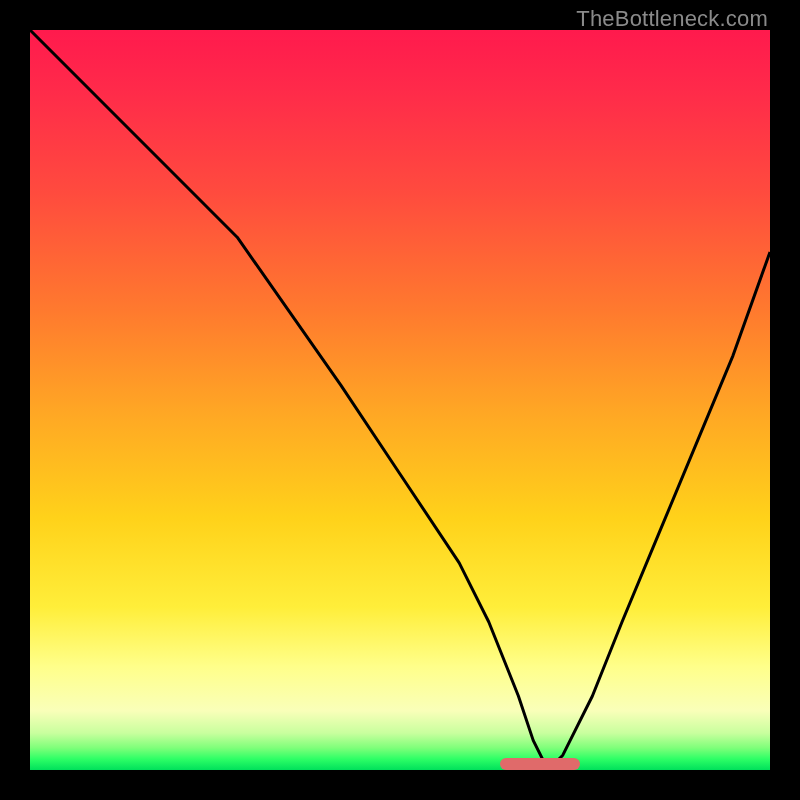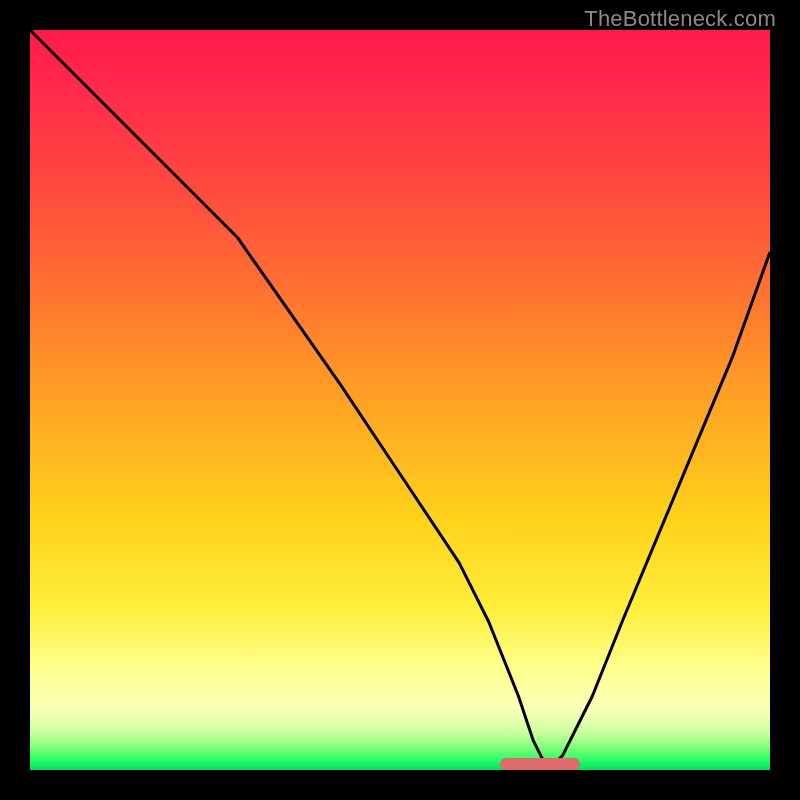--- a/index.html
+++ b/index.html
@@ -54,21 +54,21 @@
   }
   .marker {
     position: absolute;
     height: 12px;
     border-radius: 6px;
     background: #e06a6a;
   }
   .watermark {
     position: absolute;
     top: 6px;
-    right: 24px;
+    right: 32px;
     color: #8a8a8a;
     font-size: 22px;
     font-weight: 500;
     letter-spacing: 0.2px;
     user-select: none;
   }
 </style>
 </head>
 <body>
 

